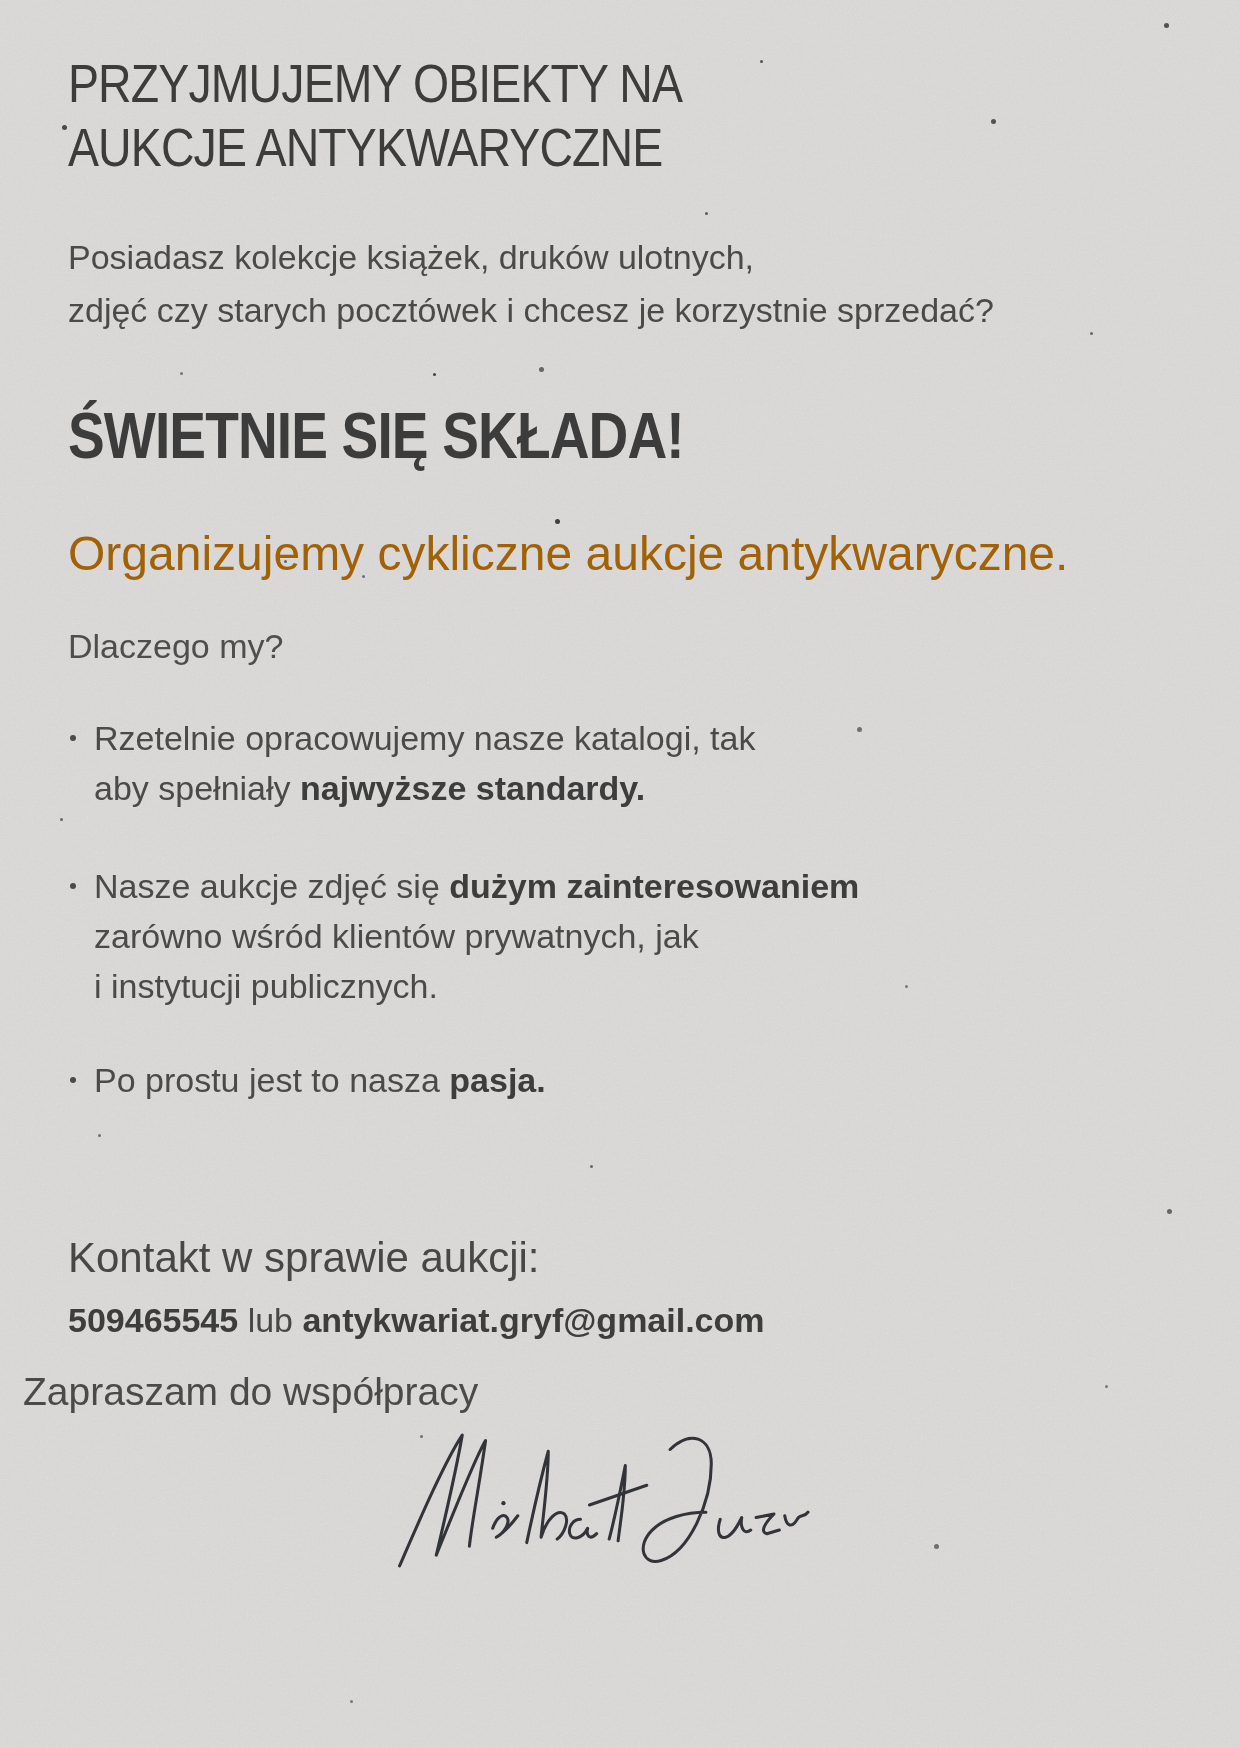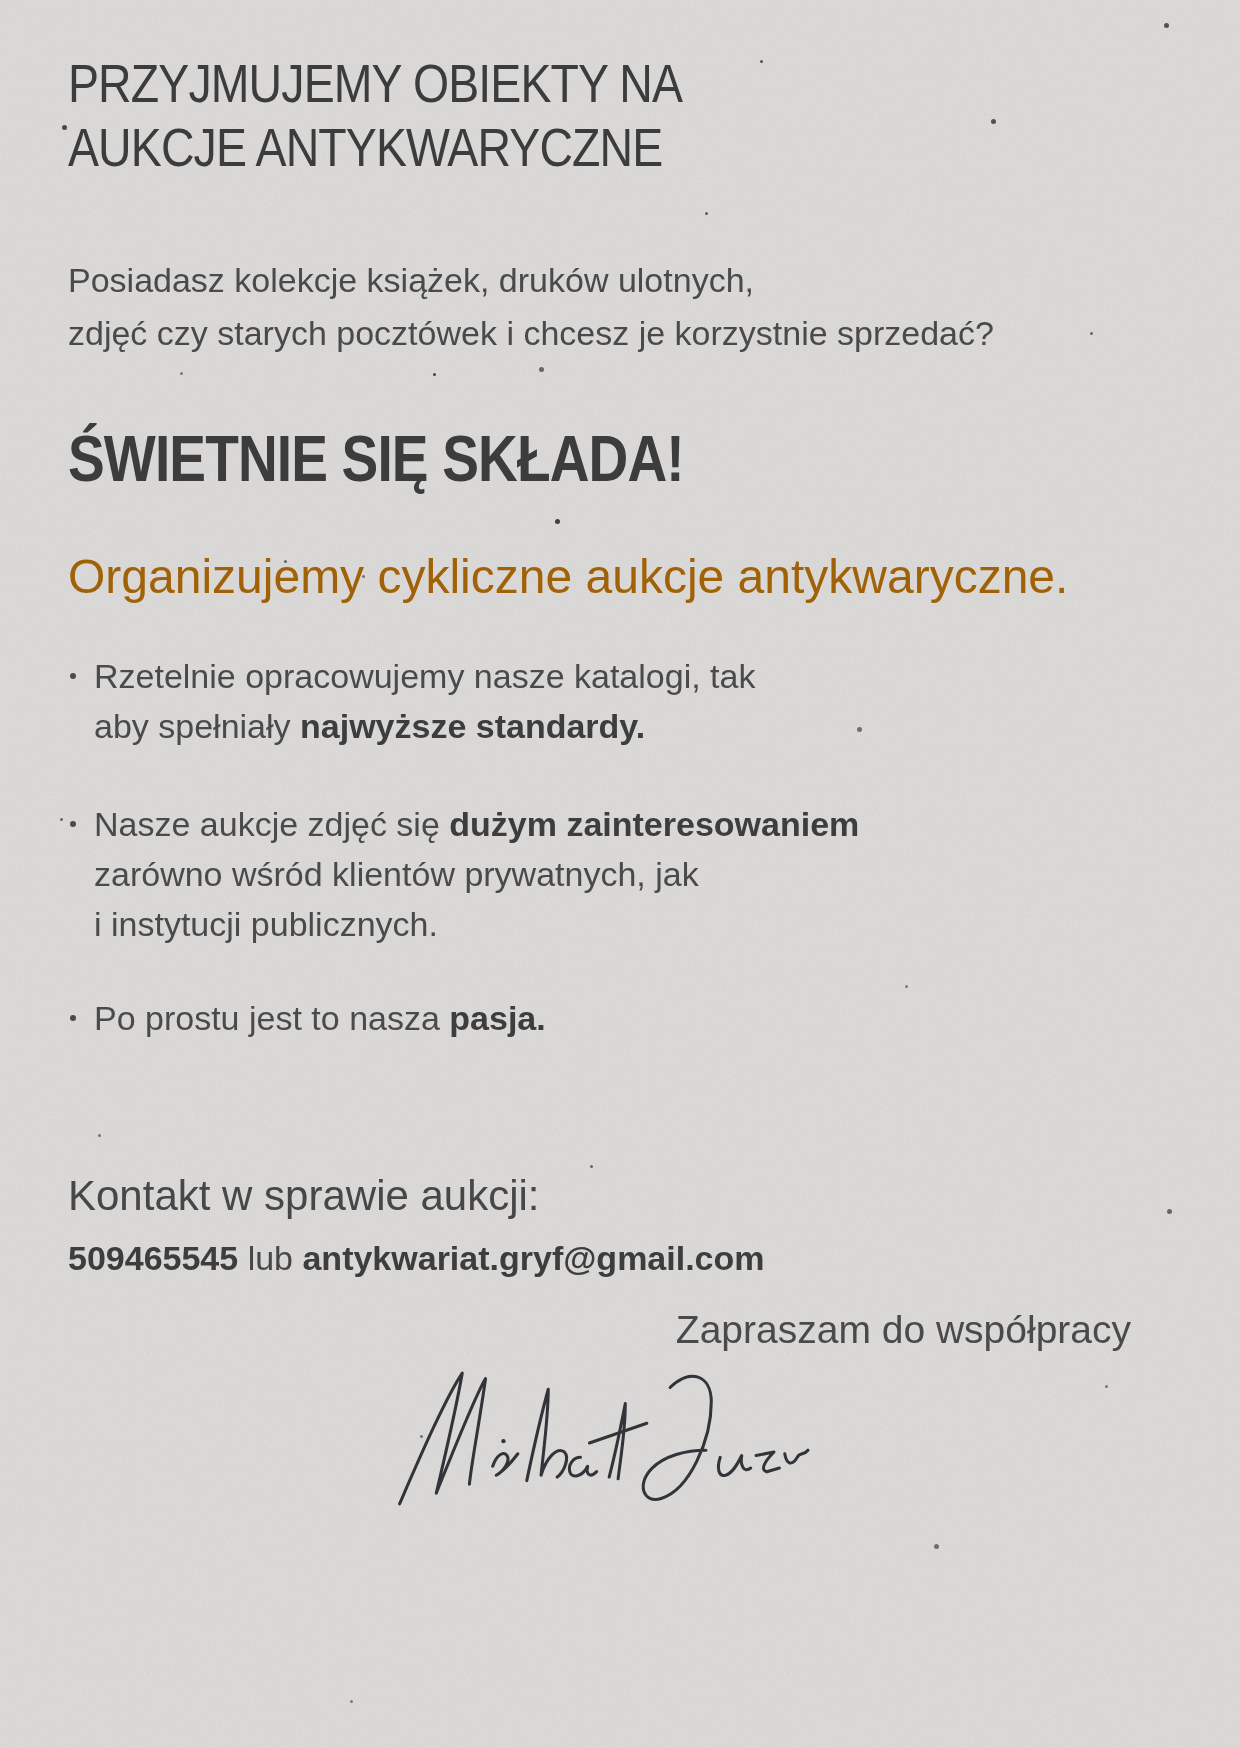--- a/index.html
+++ b/index.html
@@ -30,21 +30,21 @@
       180px 372px 0 0 rgba(25,25,25,.5),    905px 985px 0 0 rgba(25,25,25,.5);
   }
   .content{position:relative;z-index:2;padding:52px 64px 0 68px;color:#454545;}
 
   .title{
     font-weight:400;font-size:54px;line-height:1.18;color:#3c3c3c;
     letter-spacing:-1px;margin:0;
   }
   .title .tline{display:inline-block;transform:scaleX(.86);transform-origin:left center;white-space:nowrap;}
 
-  .intro{margin-top:75px;font-size:34px;line-height:1.55;color:#4a4a4a;white-space:pre-line;}
+  .intro{margin-top:52px;font-size:34px;line-height:1.55;color:#4a4a4a;white-space:pre-line;}
 
   .headline2{
     margin-top:62px;font-weight:800;font-size:64px;color:#3c3c3c;letter-spacing:-1px;
   }
   .headline2 .tline{display:inline-block;transform:scaleX(.86);transform-origin:left center;white-space:nowrap;}
 
   .subheadline{margin-top:16px;font-size:48px;color:#a16207;}
 
   .why{margin-top:46px;font-size:34px;color:#4e4e4e;}
 
@@ -60,21 +60,21 @@
   ul.bullets li:nth-child(3){margin-top:44px;}
   ul.bullets li:nth-child(4){margin-top:68px;}
   .b{font-weight:700;color:#3d3d3d;text-align:right;}
 
   .contact{margin-top:128px;}
   .contact-heading{font-size:42px;color:#474747;}
   .contact-line{margin-top:19px;font-size:34px;color:#474747;white-space:nowrap;}
   .contact-line .b{letter-spacing:0;}
   .sep{font-weight:400;}
 
-  .closing{margin-top:30px;text-align:right;font-size:39px;color:#4a4a4a;
+  .closing{margin-top:30px;text-align:left;font-size:39px;color:#4a4a4a;
     transform:translateX(-45px);}
 
   .signature{display:block;margin:6px auto 0 auto;transform:translateX(-20px);}
 </style>
 </head>
 <body>
 
 <svg class="paper-texture" width="1240" height="1748" xmlns="http://www.w3.org/2000/svg">
   <filter id="grain">
     <feTurbulence type="fractalNoise" baseFrequency="0.8" numOctaves="2" stitchTiles="stitch" result="n"></feTurbulence>
@@ -94,20 +94,21 @@
 
   <p class="intro">Posiadasz kolekcje książek, druków ulotnych,
 zdjęć czy starych pocztówek i chcesz je korzystnie sprzedać?</p>
 
   <h2 class="headline2">
     <span class="tline">ŚWIETNIE SIĘ SKŁADA!</span>
   </h2>
 
   <div class="subheadline">Organizujemy cykliczne aukcje antykwaryczne.</div>
 
+  <div class="why">Dlaczego my?</div>
 
   <ul class="bullets">
     <li><span>Rzetelnie opracowujemy nasze katalogi, tak
 aby spełniały </span><span class="b">najwyższe standardy.</span></li>
     <li><span>Nasze aukcje zdjęć się </span><span class="b">dużym zainteresowaniem</span><span>
 zarówno wśród klientów prywatnych, jak
 i instytucji publicznych.</span></li>
     <li><span>Po prostu jest to nasza </span><span class="b">pasja.</span></li>
   </ul>
 

